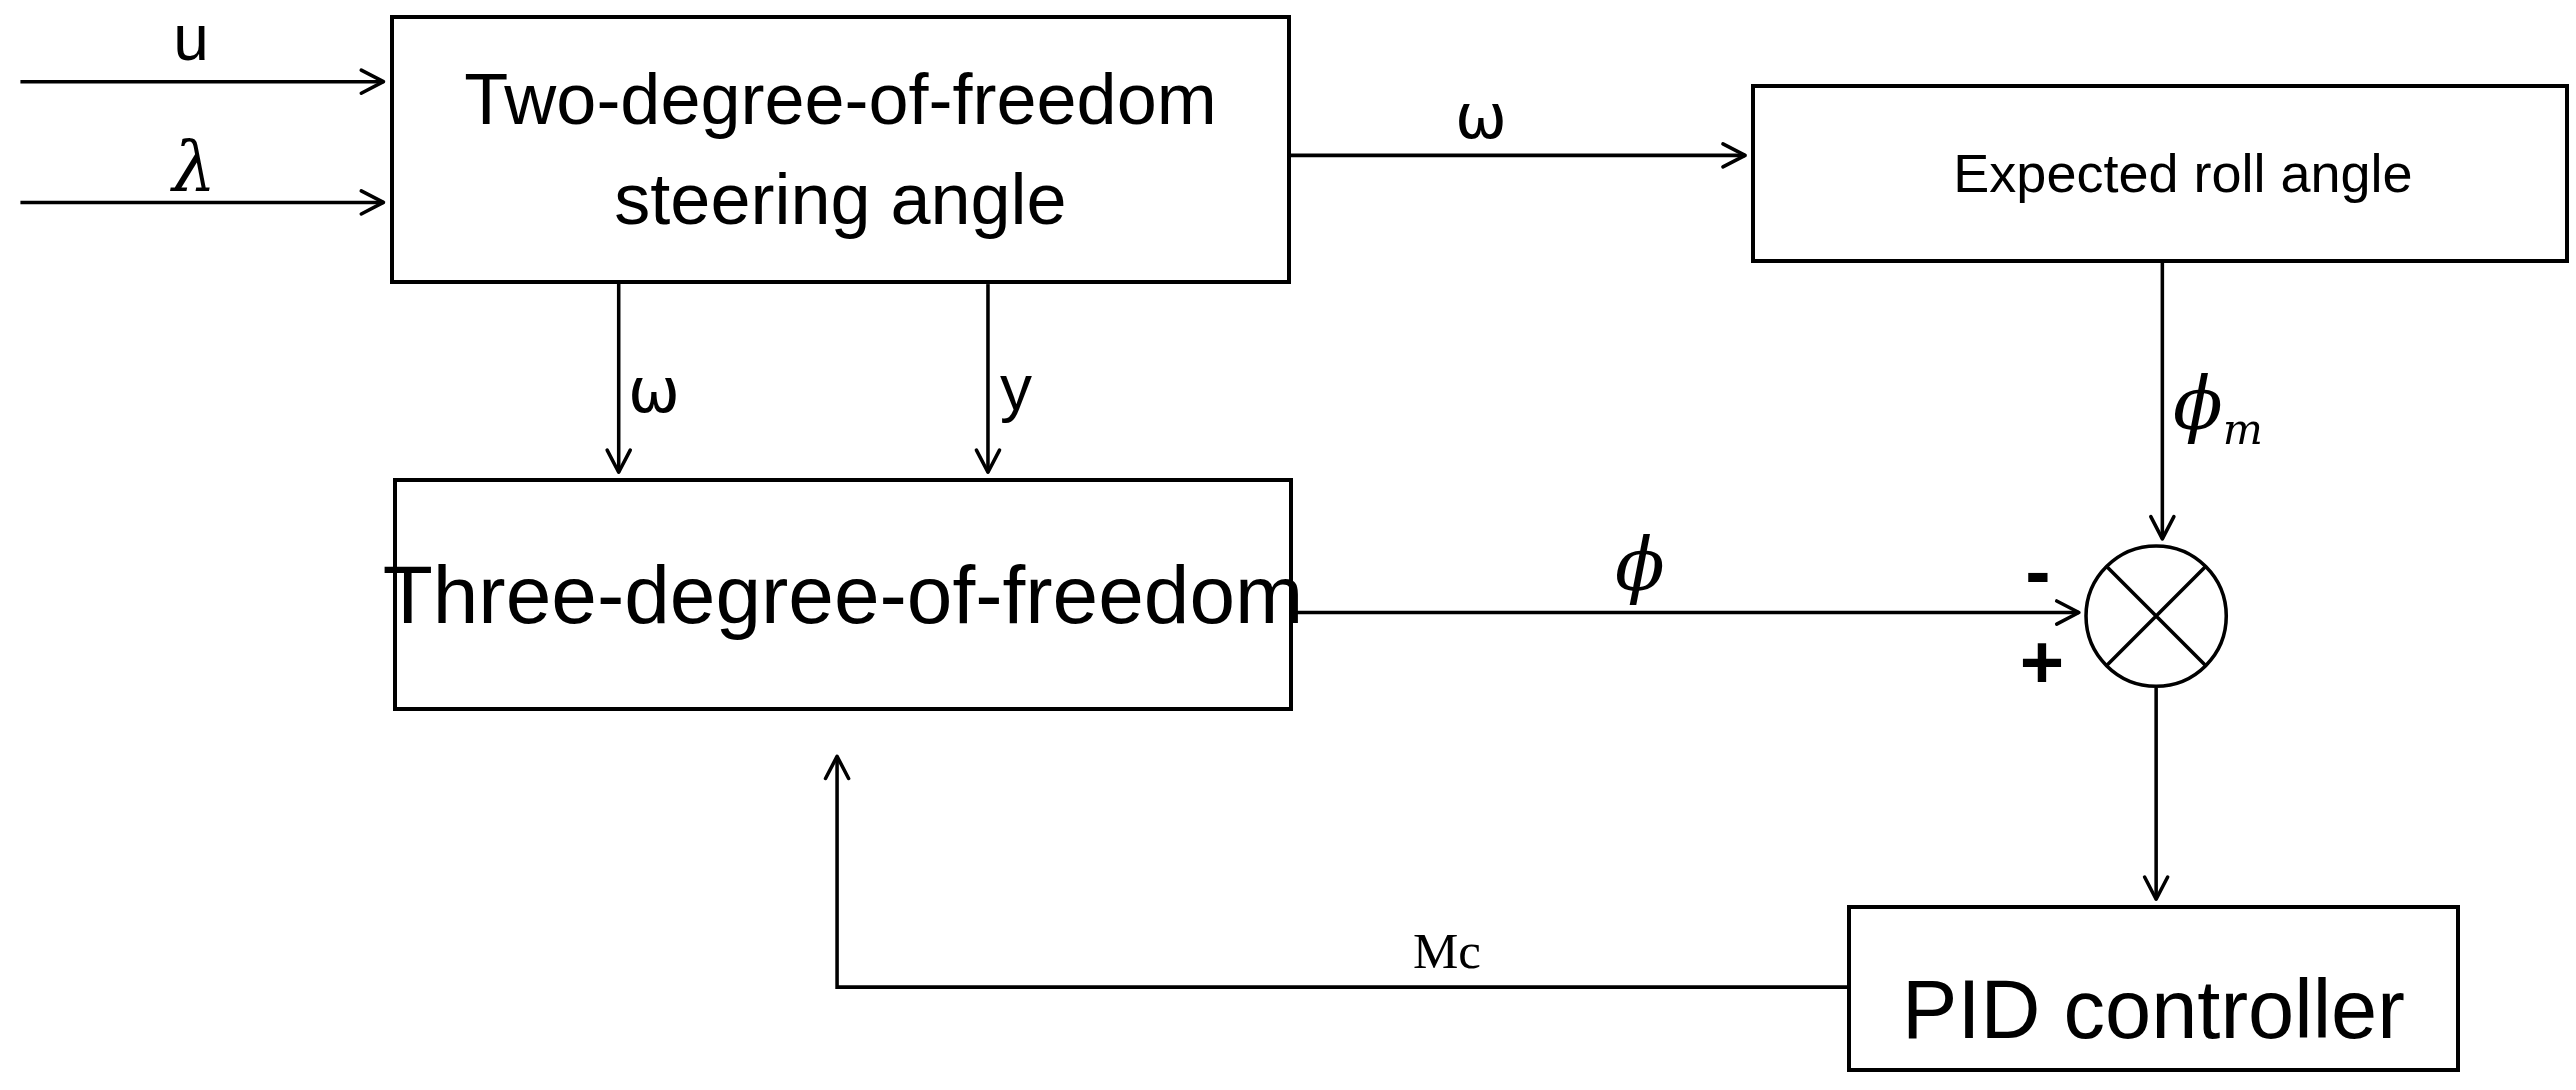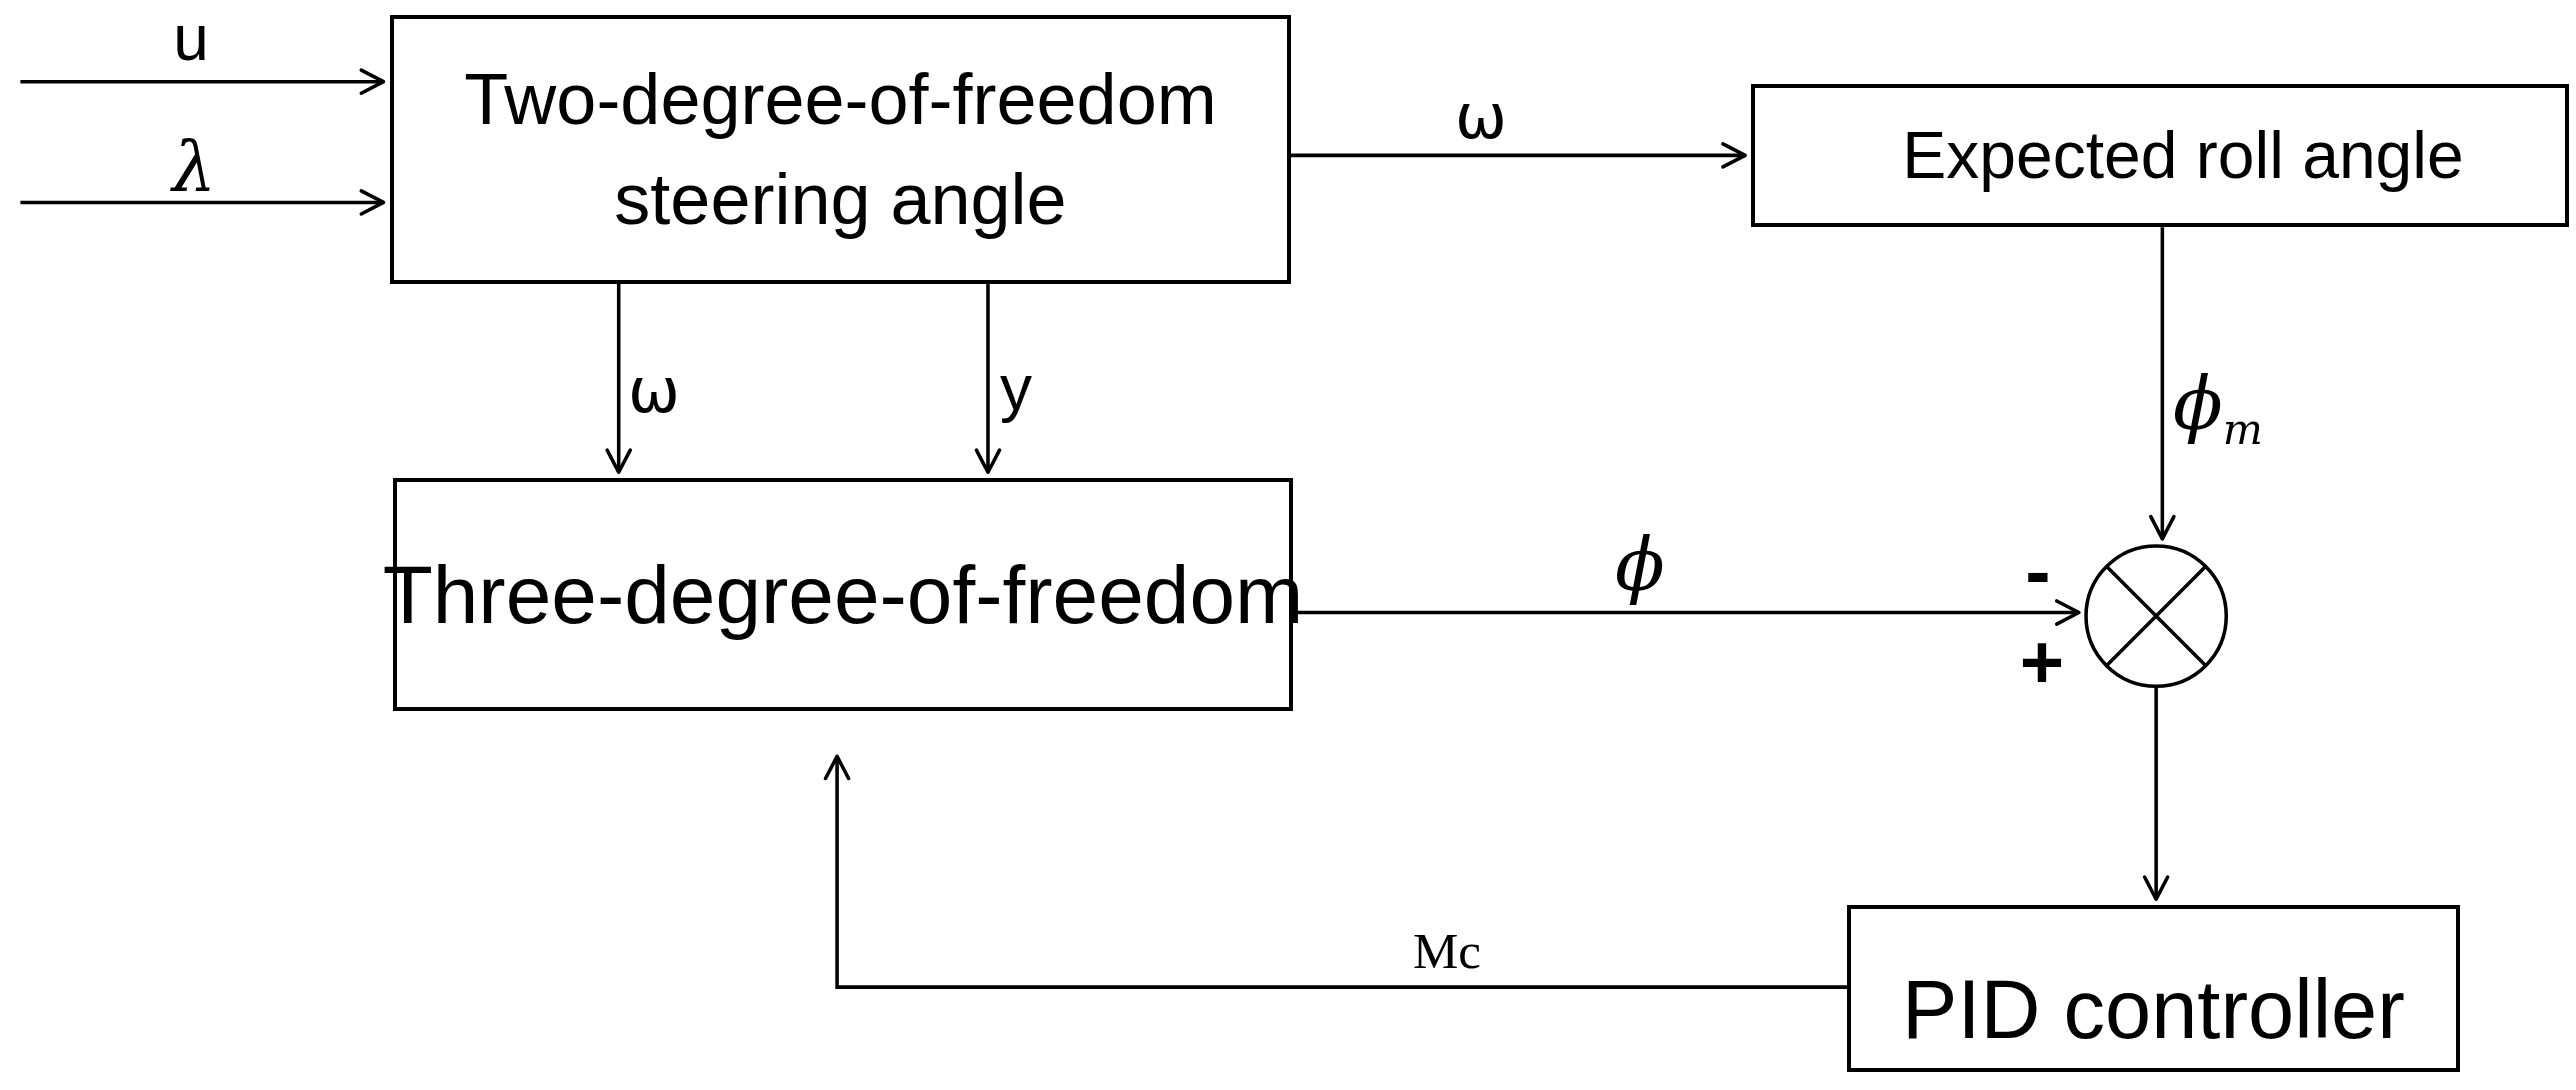--- a/index.html
+++ b/index.html
@@ -21,21 +21,21 @@
     background: #ffffff;
     display: flex;
     flex-direction: column;
     align-items: center;
     justify-content: center;
     text-align: center;
     line-height: 1.38;
     white-space: nowrap;
   }
   #box-steering { left: 390px; top: 15px;  width: 901px; height: 269px; font-size: 72px; }
-  #box-expected { left: 1751px; top: 84px; width: 818px;  height: 143px; font-size: 66px; padding-left: 46px; }
+  #box-expected { left: 1751px; top: 84px; width: 818px;  height: 179px; font-size: 54px; padding-left: 46px; }
   #box-roll     { left: 393px; top: 478px; width: 900px; height: 233px; font-size: 82px; }
   #box-pid      { left: 1847px; top: 905px; width: 613px; height: 167px; font-size: 83px; justify-content: flex-end; }
 
   .sig {
     position: absolute;
     transform: translate(-50%, -50%);
     white-space: nowrap;
     line-height: 1;
   }
   .sans  { font-family: "Liberation Sans", sans-serif; }

